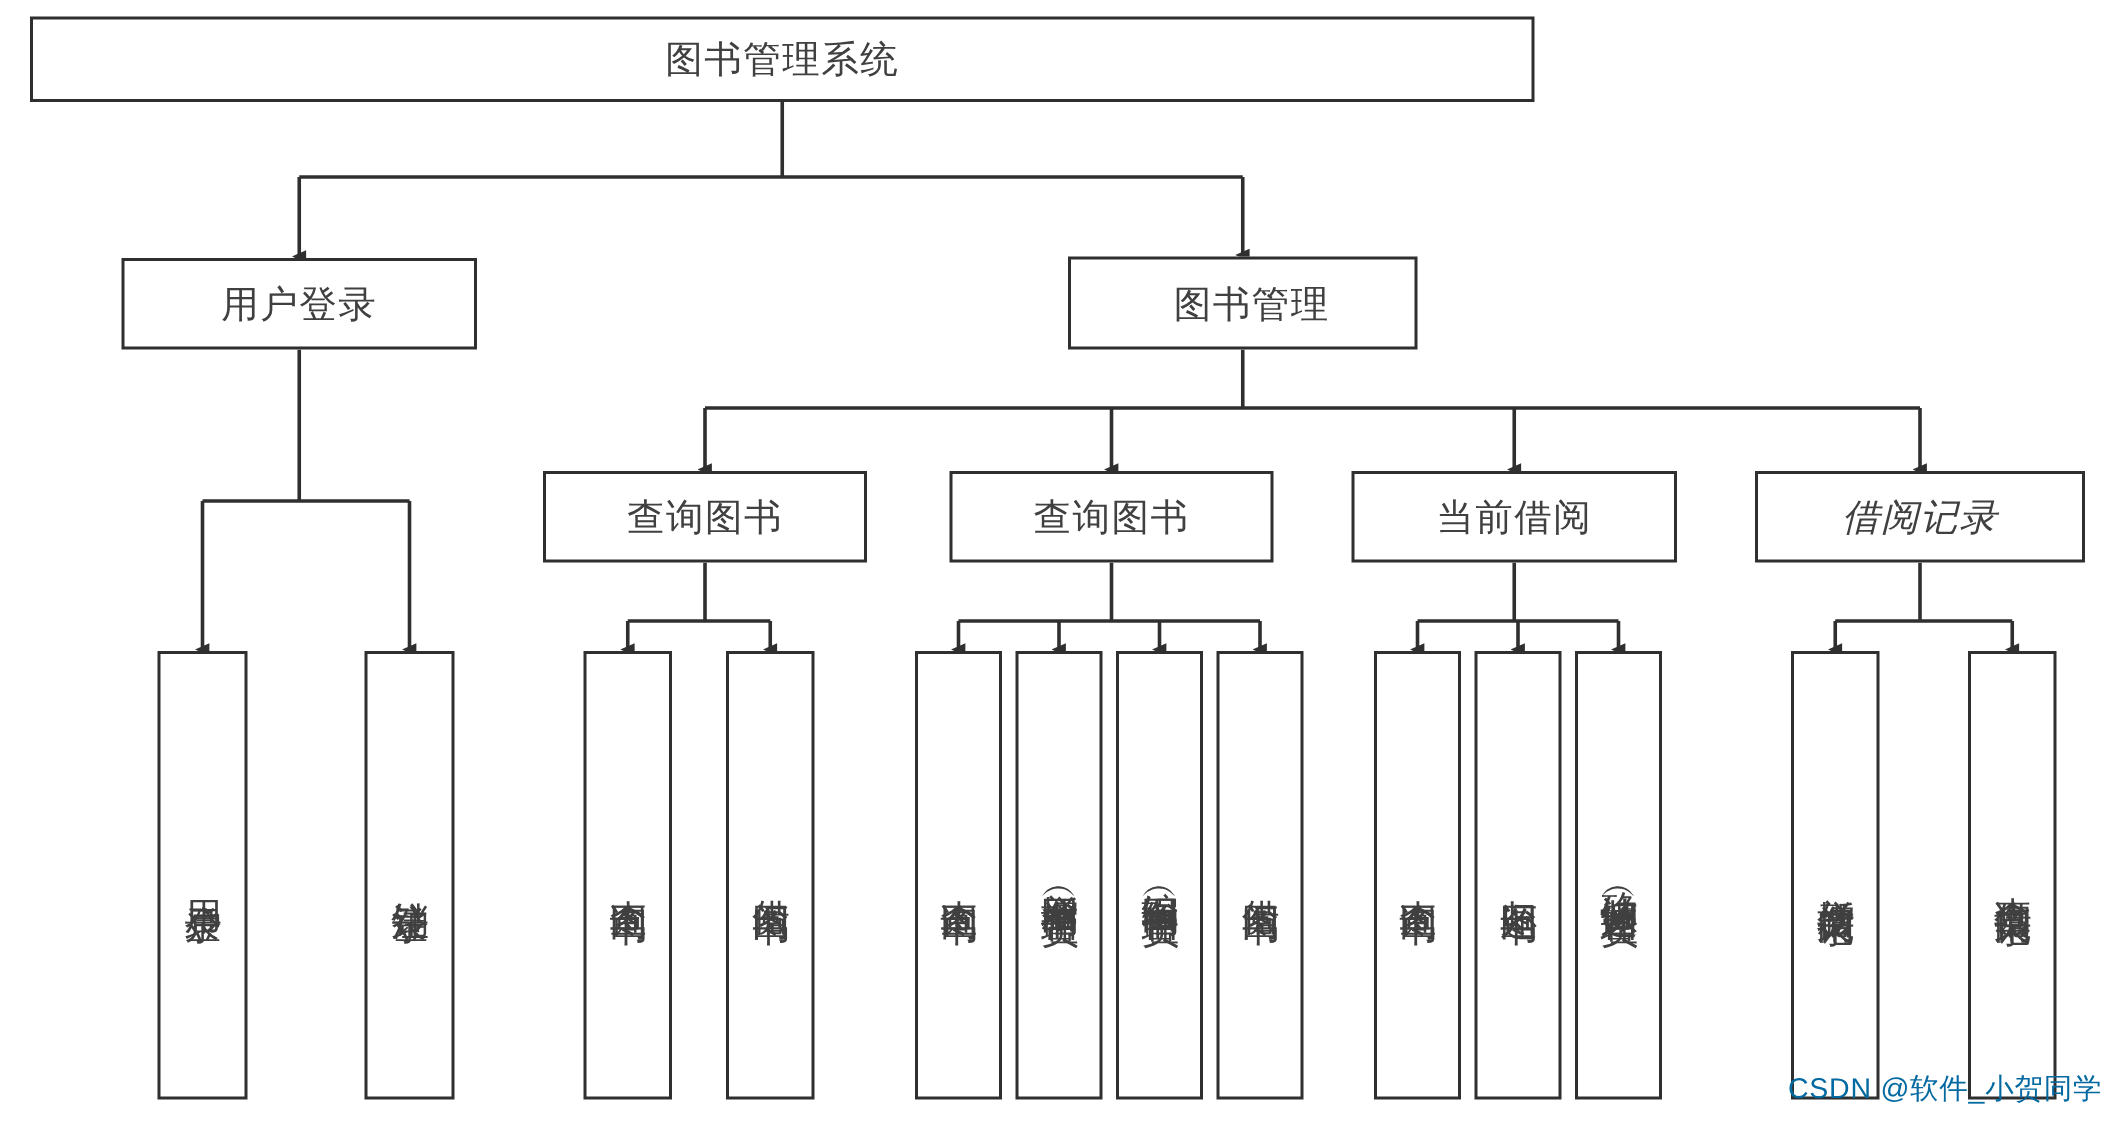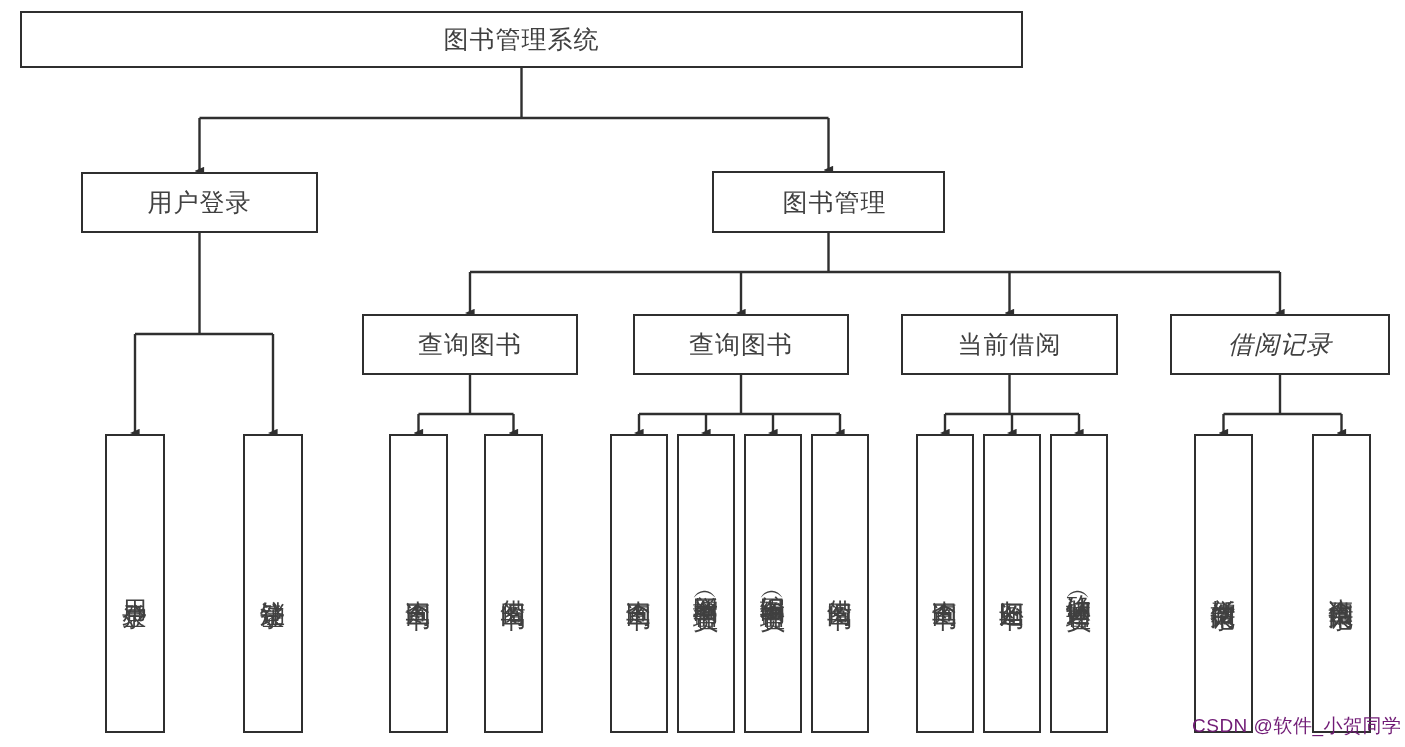--- a/index.html
+++ b/index.html
@@ -48,21 +48,21 @@
     padding: 4px 0;
   }
   .node.vertical .vtext {
     writing-mode: vertical-rl;
     text-orientation: upright;
     white-space: nowrap;
   }
   .watermark {
     position: absolute;
     font-size: 19px;
-    color: #701a75;
+    color: #0369a1;
     letter-spacing: 0.5px;
     white-space: nowrap;
     user-select: none;
   }
 </style>
 </head>
 <body>
 
 <div id="canvas">
   <svg id="edges" viewBox="0 0 1405 747">

